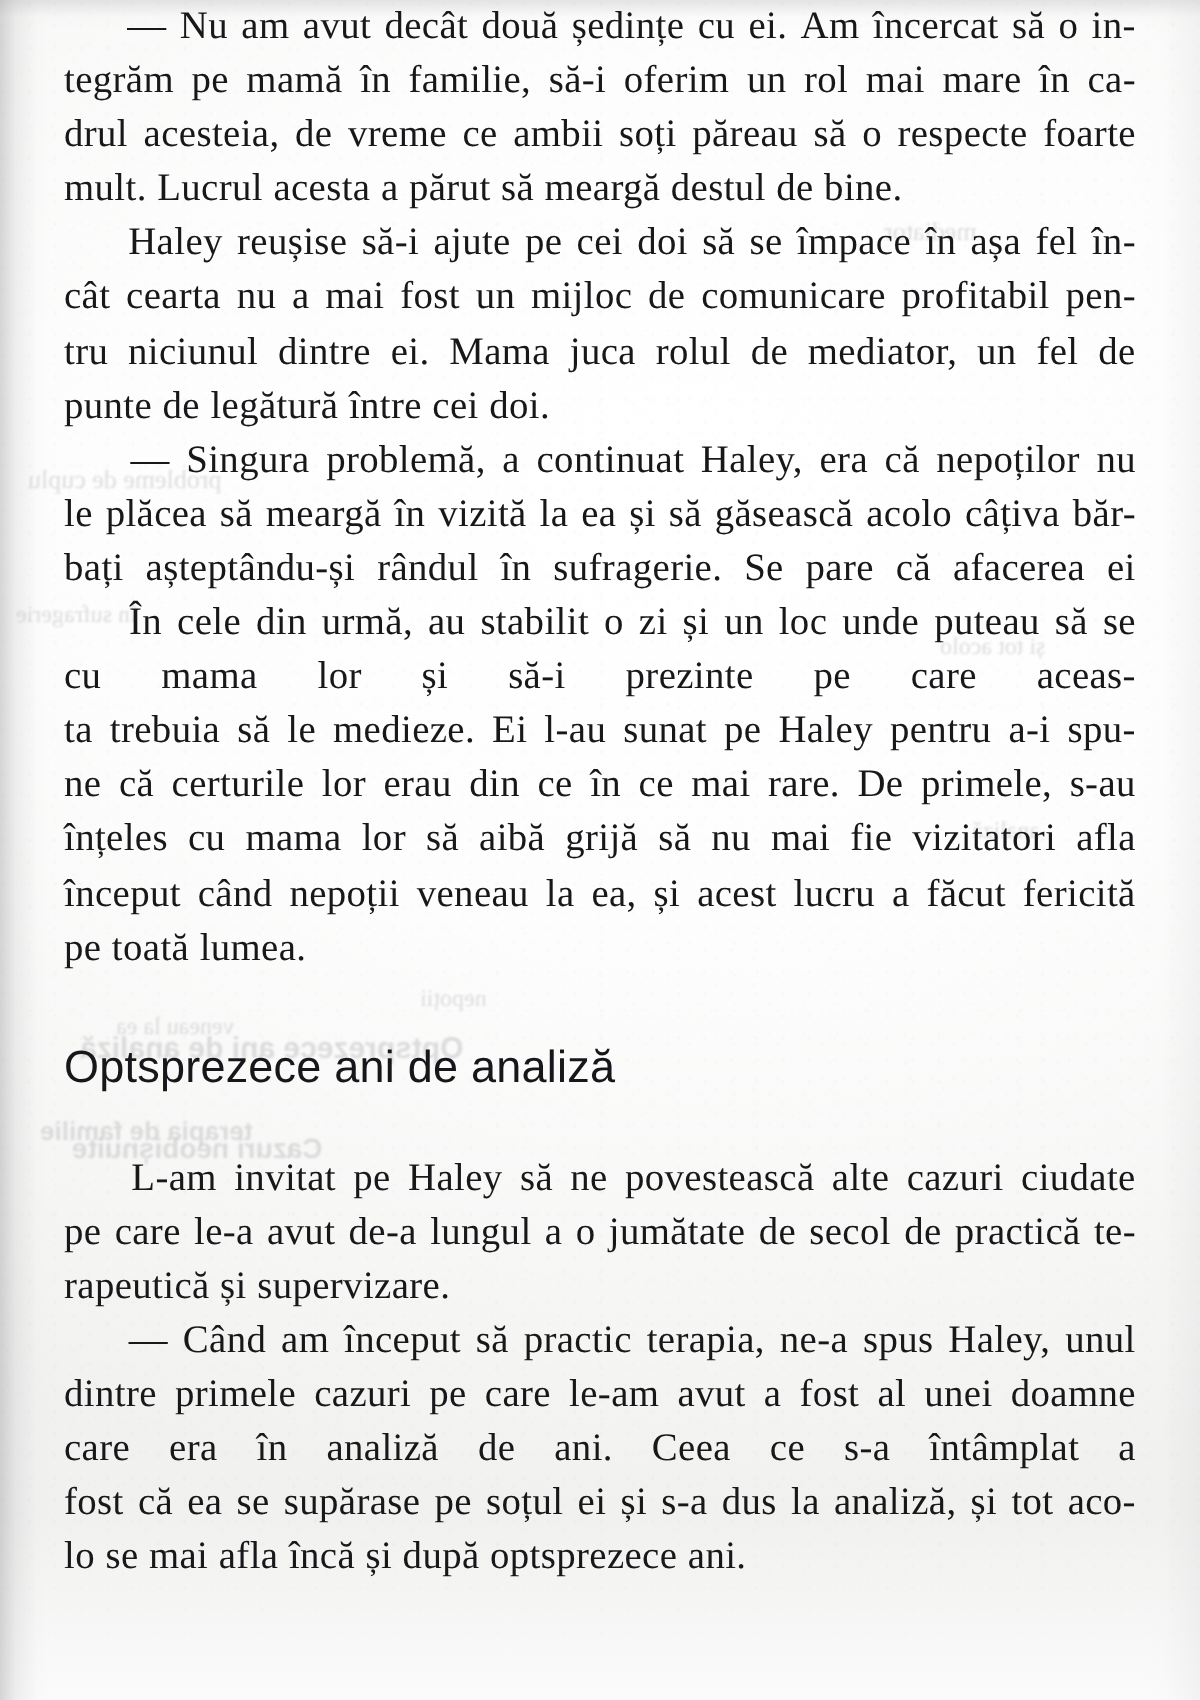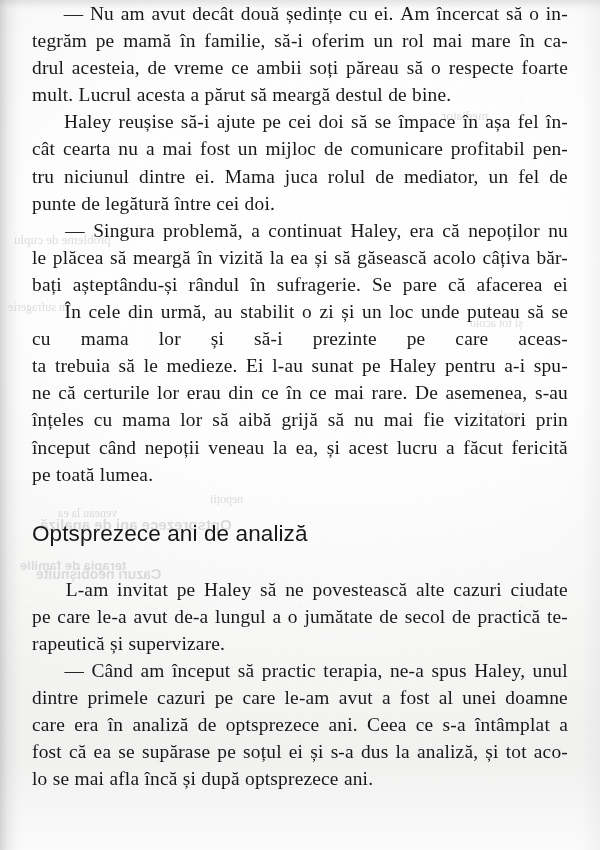--- a/index.html
+++ b/index.html
@@ -169,37 +169,37 @@
       </p>
       <p class="para">
         <span class="line-just"><span class="indent"></span><span>—</span><span>Singura</span><span>problemă,</span><span>a</span><span>continuat</span><span>Haley,</span><span>era</span><span>că</span><span>nepoților</span><span>nu</span></span>
         <span class="line-just"><span>le</span><span>plăcea</span><span>să</span><span>meargă</span><span>în</span><span>vizită</span><span>la</span><span>ea</span><span>și</span><span>să</span><span>găsească</span><span>acolo</span><span>câțiva</span><span>băr-</span></span>
         <span class="line-just"><span>bați</span><span>așteptându-și</span><span>rândul</span><span>în</span><span>sufragerie.</span><span>Se</span><span>pare</span><span>că</span><span>afacerea</span><span>ei</span></span>
       </p>
       <p class="para">
         <span class="line-just"><span class="indent"></span><span>În</span><span>cele</span><span>din</span><span>urmă,</span><span>au</span><span>stabilit</span><span>o</span><span>zi</span><span>și</span><span>un</span><span>loc</span><span>unde</span><span>puteau</span><span>să</span><span>se</span></span>
         <span class="line-just"><span>cu</span><span>mama</span><span>lor</span><span>și</span><span>să-i</span><span>prezinte</span><span>pe</span><span>care</span><span>aceas-</span></span>
         <span class="line-just"><span>ta</span><span>trebuia</span><span>să</span><span>le</span><span>medieze.</span><span>Ei</span><span>l-au</span><span>sunat</span><span>pe</span><span>Haley</span><span>pentru</span><span>a-i</span><span>spu-</span></span>
-        <span class="line-just"><span>ne</span><span>că</span><span>certurile</span><span>lor</span><span>erau</span><span>din</span><span>ce</span><span>în</span><span>ce</span><span>mai</span><span>rare.</span><span>De</span><span>asemenea,</span><span>s-au</span></span>
-        <span class="line-just"><span>înțeles</span><span>cu</span><span>mama</span><span>lor</span><span>să</span><span>aibă</span><span>grijă</span><span>să</span><span>nu</span><span>mai</span><span>fie</span><span>vizitatori</span><span>prin</span></span>
+        <span class="line-just"><span>ne</span><span>că</span><span>certurile</span><span>lor</span><span>erau</span><span>din</span><span>ce</span><span>în</span><span>ce</span><span>mai</span><span>rare.</span><span>De</span><span>primele,</span><span>s-au</span></span>
+        <span class="line-just"><span>înțeles</span><span>cu</span><span>mama</span><span>lor</span><span>să</span><span>aibă</span><span>grijă</span><span>să</span><span>nu</span><span>mai</span><span>fie</span><span>vizitatori</span><span>afla</span></span>
         <span class="line-just"><span>început</span><span>când</span><span>nepoții</span><span>veneau</span><span>la</span><span>ea,</span><span>și</span><span>acest</span><span>lucru</span><span>a</span><span>făcut</span><span>fericită</span></span>
         <span class="line">pe toată lumea.</span>
       </p>
       <div class="spacer-head-top"></div>
       <h2 class="heading">Optsprezece ani de analiză</h2>
       <div class="spacer-head-bot"></div>
       <p class="para">
         <span class="line-just"><span class="indent"></span><span>L-am</span><span>invitat</span><span>pe</span><span>Haley</span><span>să</span><span>ne</span><span>povestească</span><span>alte</span><span>cazuri</span><span>ciudate</span></span>
         <span class="line-just"><span>pe</span><span>care</span><span>le-a</span><span>avut</span><span>de-a</span><span>lungul</span><span>a</span><span>o</span><span>jumătate</span><span>de</span><span>secol</span><span>de</span><span>practică</span><span>te-</span></span>
         <span class="line">rapeutică și supervizare.</span>
       </p>
       <p class="para">
         <span class="line-just"><span class="indent"></span><span>—</span><span>Când</span><span>am</span><span>început</span><span>să</span><span>practic</span><span>terapia,</span><span>ne-a</span><span>spus</span><span>Haley,</span><span>unul</span></span>
         <span class="line-just"><span>dintre</span><span>primele</span><span>cazuri</span><span>pe</span><span>care</span><span>le-am</span><span>avut</span><span>a</span><span>fost</span><span>al</span><span>unei</span><span>doamne</span></span>
-        <span class="line-just"><span>care</span><span>era</span><span>în</span><span>analiză</span><span>de</span><span>optsprezece</span><span>ani.</span><span>Ceea</span><span>ce</span><span>s-a</span><span>întâmplat</span><span>a</span></span>
+        <span class="line-just"><span>care</span><span>era</span><span>în</span><span>analiză</span><span>de</span><span>ani.</span><span>Ceea</span><span>ce</span><span>s-a</span><span>întâmplat</span><span>a</span></span>
         <span class="line-just"><span>fost</span><span>că</span><span>ea</span><span>se</span><span>supărase</span><span>pe</span><span>soțul</span><span>ei</span><span>și</span><span>s-a</span><span>dus</span><span>la</span><span>analiză,</span><span>și</span><span>tot</span><span>aco-</span></span>
         <span class="line">lo se mai afla încă și după optsprezece ani.</span>
       </p>
     </div>
 
   <div class="edge-left"></div>
   <div class="edge-top"></div>
   <div class="edge-right"></div>
   <div class="edge-bottom"></div>
 

